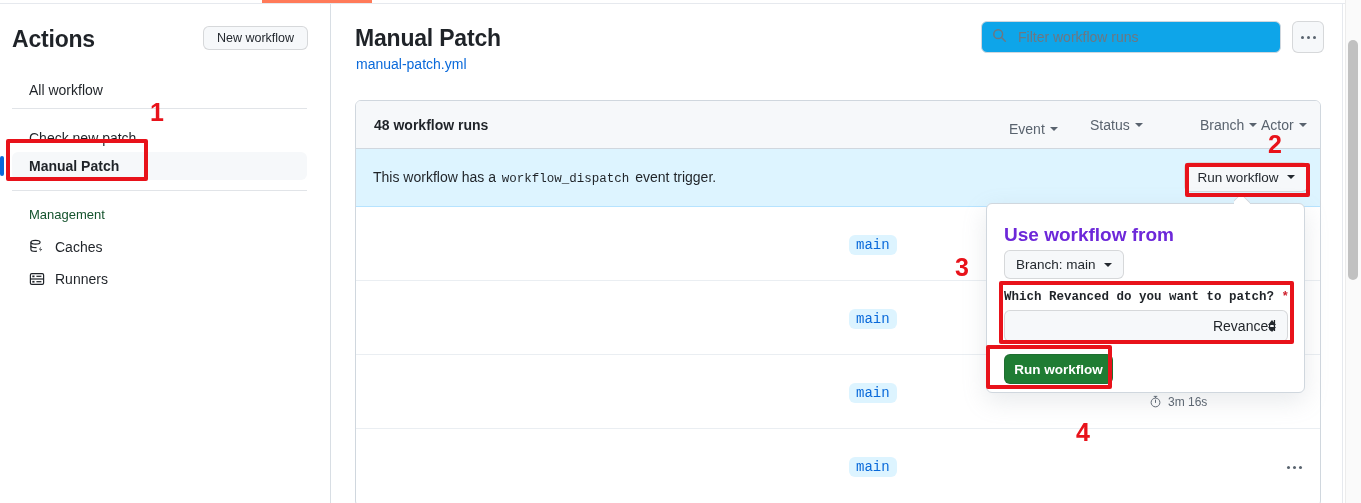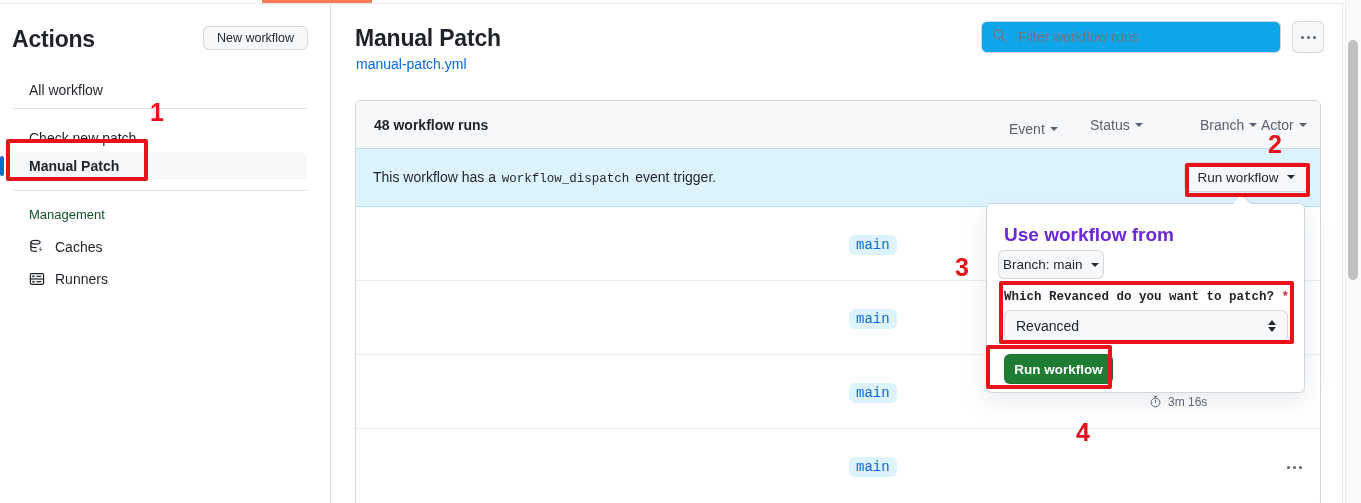--- a/index.html
+++ b/index.html
@@ -171,37 +171,37 @@
   }
   .dd-arrow:before {
     content:""; position:absolute; left:0; top:1px; width:13px; height:13px;
     background:#fff; border-left:1px solid #d0d7de; border-top:1px solid #d0d7de;
     transform:rotate(45deg); transform-origin:center;
   }
   .dd-label {
     position:absolute; left:17px; top:20px; font-size:19px; font-weight:600; color:#6d28d9;
   }
   .branch-select-btn {
-    position:absolute; left:11px; top:46px; height:29px; padding:0 4px;
+    position:absolute; left:17px; top:46px; height:29px; padding:0 11px;
     background:#f6f8fa; border:1px solid rgba(31,35,40,0.15); border-radius:6px;
     display:flex; align-items:center; gap:8px; font-size:13.5px; color:#24292f; cursor:pointer;
   }
   .branch-select-btn .caret {
     width:0; height:0; border-left:4px solid transparent; border-right:4px solid transparent;
     border-top:4px solid #24292f;
   }
   .input-label {
     position:absolute; left:17px; top:86px;
     font-family:"Liberation Mono", monospace; font-size:12.5px; font-weight:700; color:#1f2328;
   }
   .req-star { color:#cf222e; font-weight:700; }
   .patch-select {
     position:absolute; left:17px; top:106px; width:284px; height:32px;
     background:#f6f8fa; border:1px solid rgba(31,35,40,0.15); border-radius:6px;
-    display:flex; align-items:center; padding:0 11px; font-size:14px; color:#1f2328; cursor:pointer;
+    display:flex; align-items:center; padding:0 11px; font-size:14px; color:#1f2328; cursor:pointer;justify-content:flex-end;
   }
   .patch-select .stepper {
     position:absolute; right:11px; top:50%; transform:translateY(-50%);
     display:flex; flex-direction:column; gap:2px; align-items:center;
   }
   .patch-select .stepper .up {
     width:0;height:0;border-left:4px solid transparent;border-right:4px solid transparent;border-bottom:5px solid #24292f;
   }
   .patch-select .stepper .down {
     width:0;height:0;border-left:4px solid transparent;border-right:4px solid transparent;border-top:5px solid #24292f;

